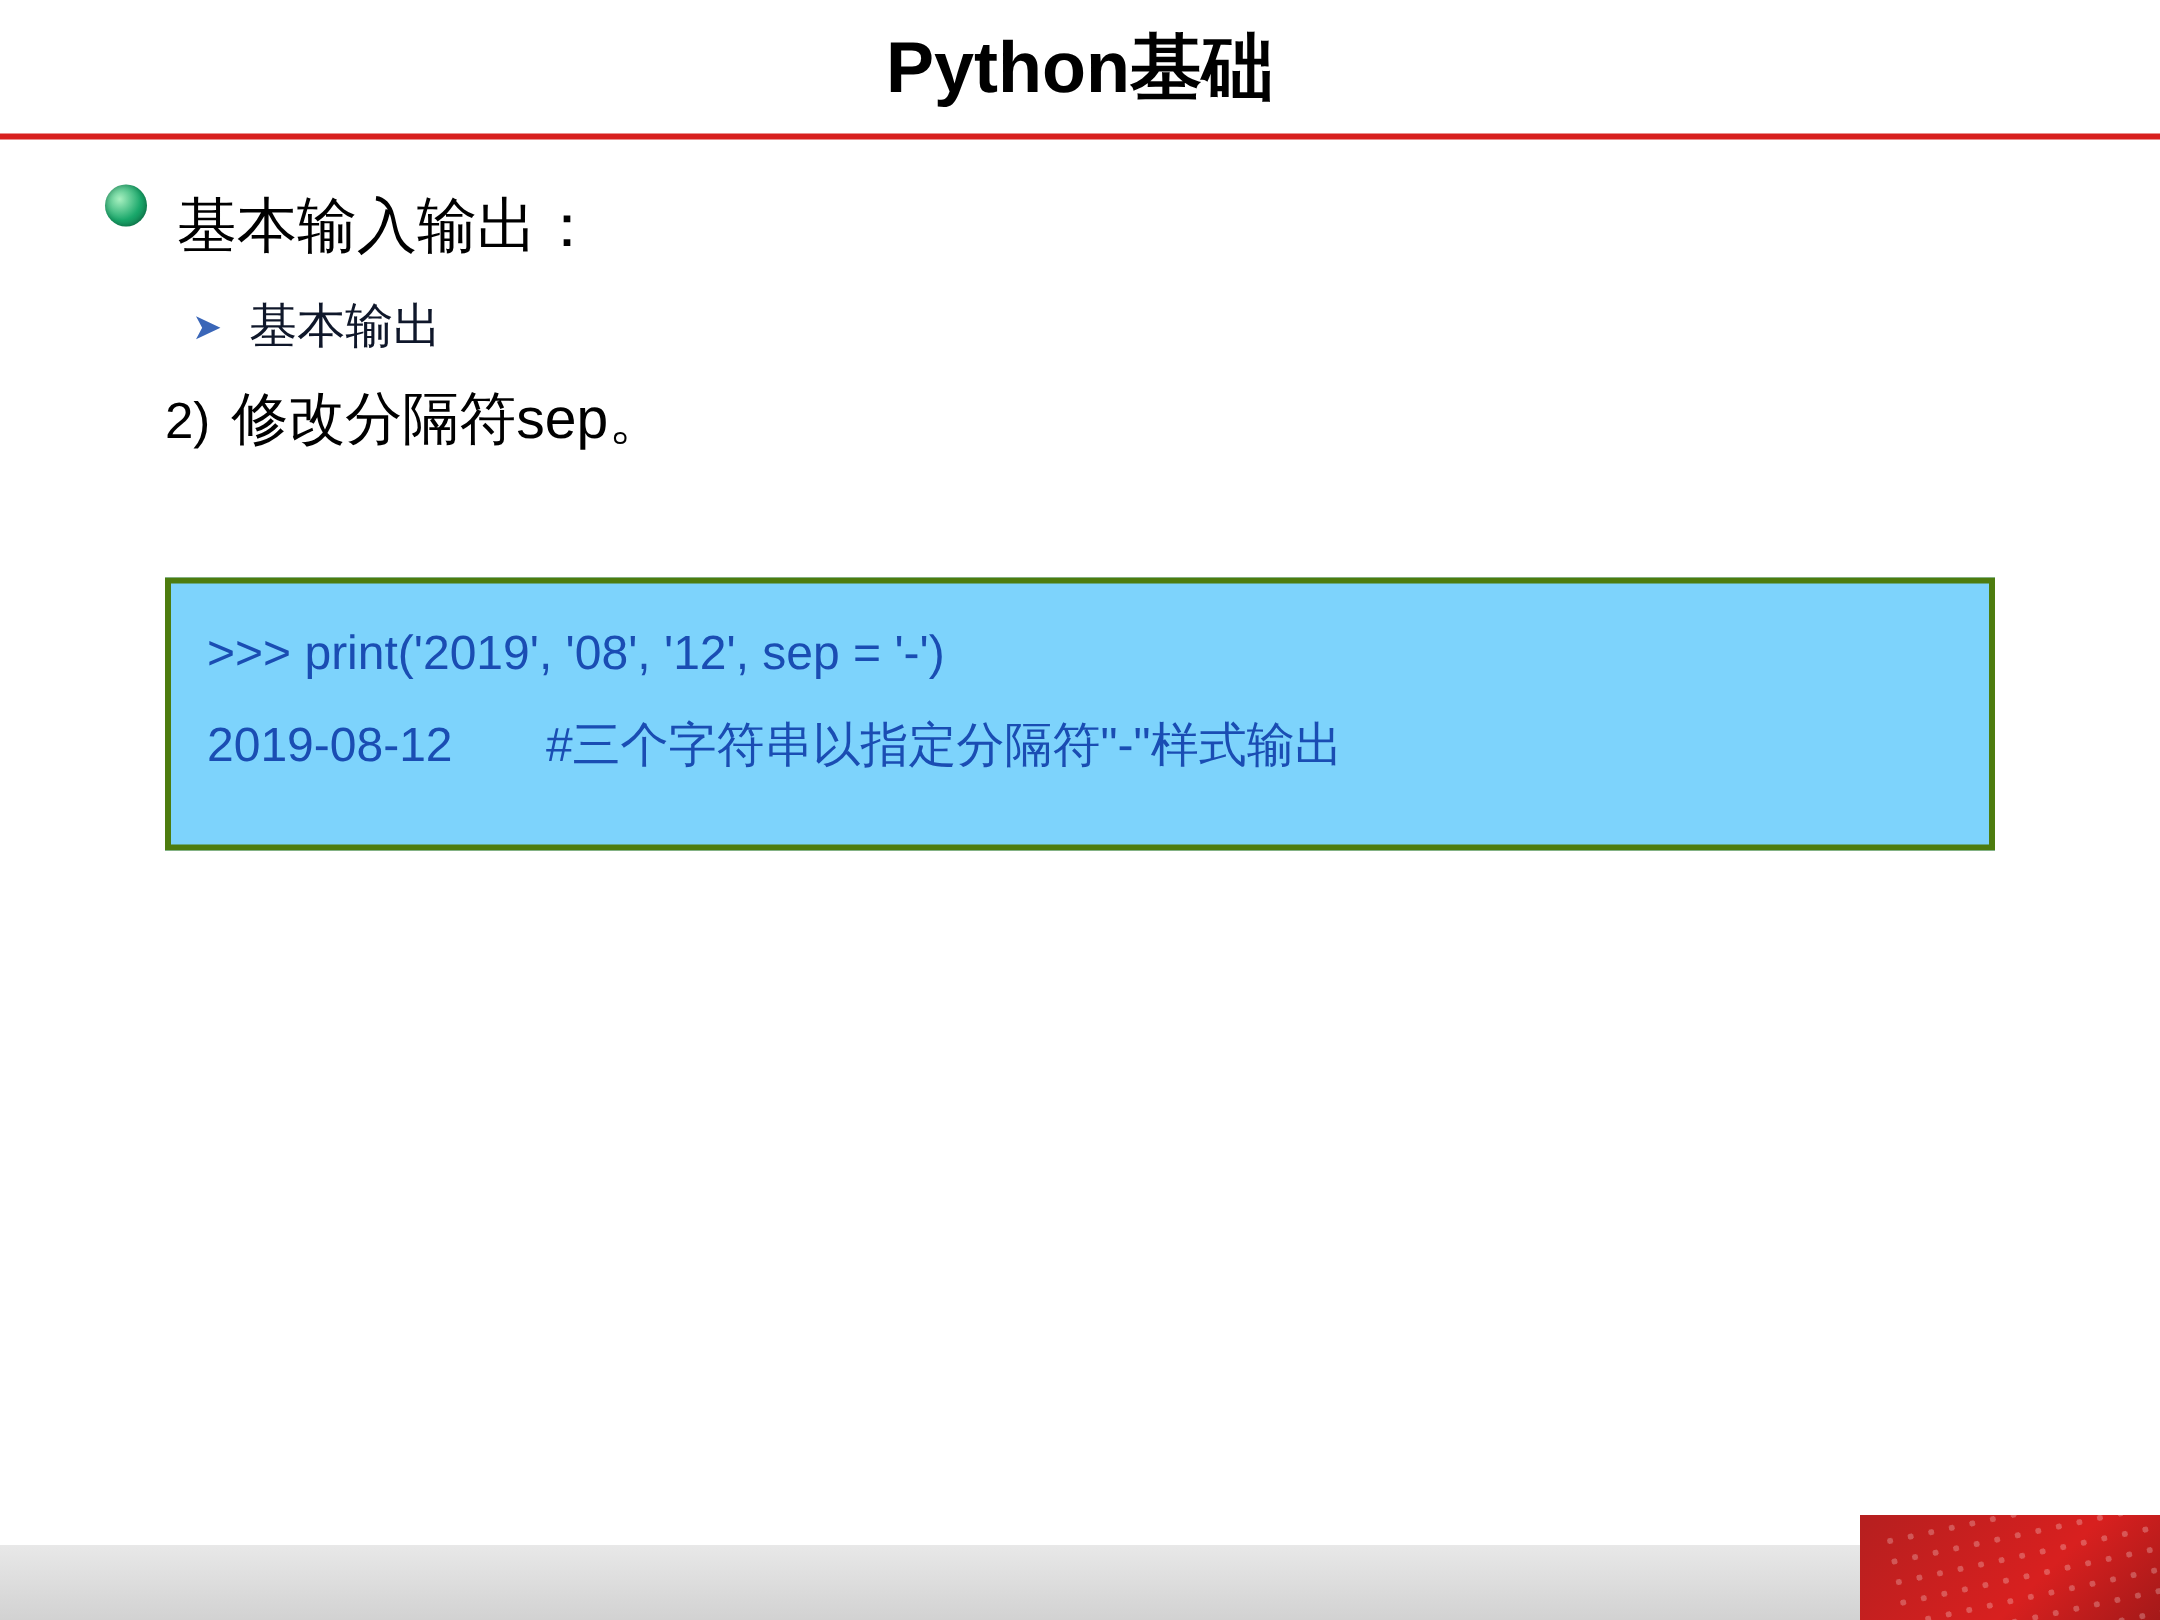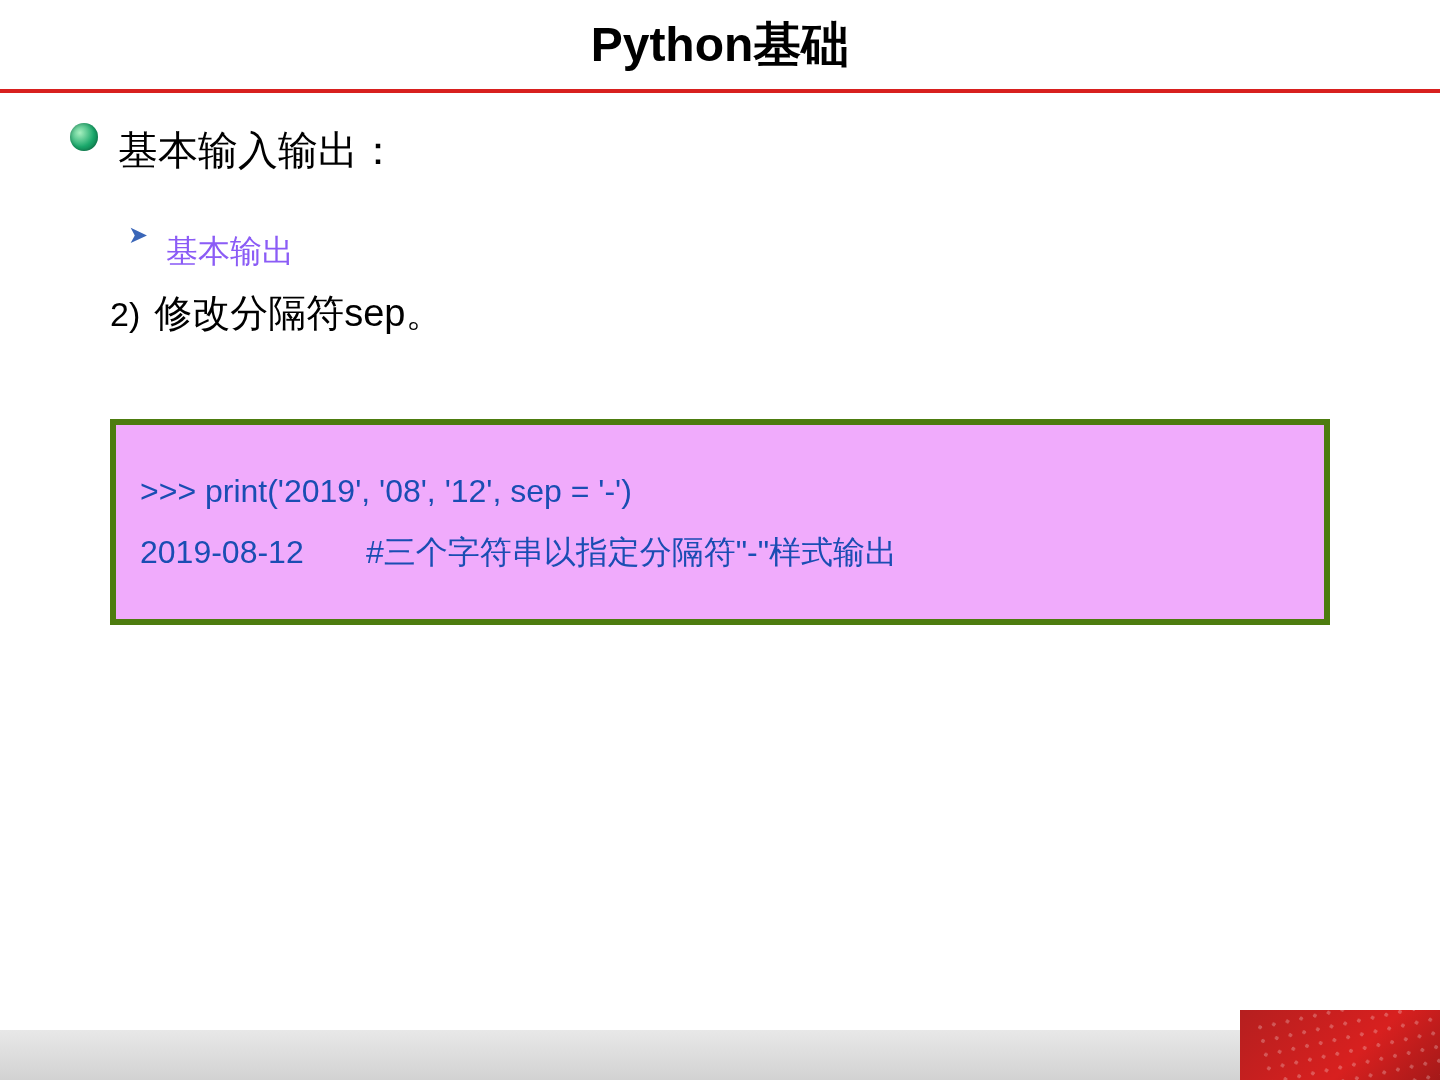--- a/index.html
+++ b/index.html
@@ -55,43 +55,42 @@
       margin-left: 58px;
       margin-bottom: 14px;
     }
     .chevron {
       color: #3a66b8;
       font-size: 24px;
       flex-shrink: 0;
     }
     .sub-text {
       font-size: 32px;
-      color: #8b5cf6;
-      margin-top: 34px;
+      color: #0f172a;
     }
     .num-row {
       display: flex;
       align-items: baseline;
       gap: 14px;
       margin-left: 40px;
       margin-bottom: 30px;
     }
     .num-label {
       font-size: 34px;
       color: #000;
     }
     .num-text {
       font-size: 38px;
       color: #000;
     }
     .code-box {
       margin: 80px 40px 0 40px;
-      border: 6px solid #4d7c0f;
-      background: #f0abfc;
-      padding: 36px 24px 36px 24px;
+      border: 4px solid #4d7c0f;
+      background: #7dd3fc;
+      padding: 16px 24px 36px 24px;
     }
     .code-line {
       font-size: 32px;
       color: #1a4db3;
       line-height: 1.9;
       white-space: pre;
       font-family: Arial, "Microsoft YaHei", sans-serif;
     }
     .footer {
       position: absolute;

